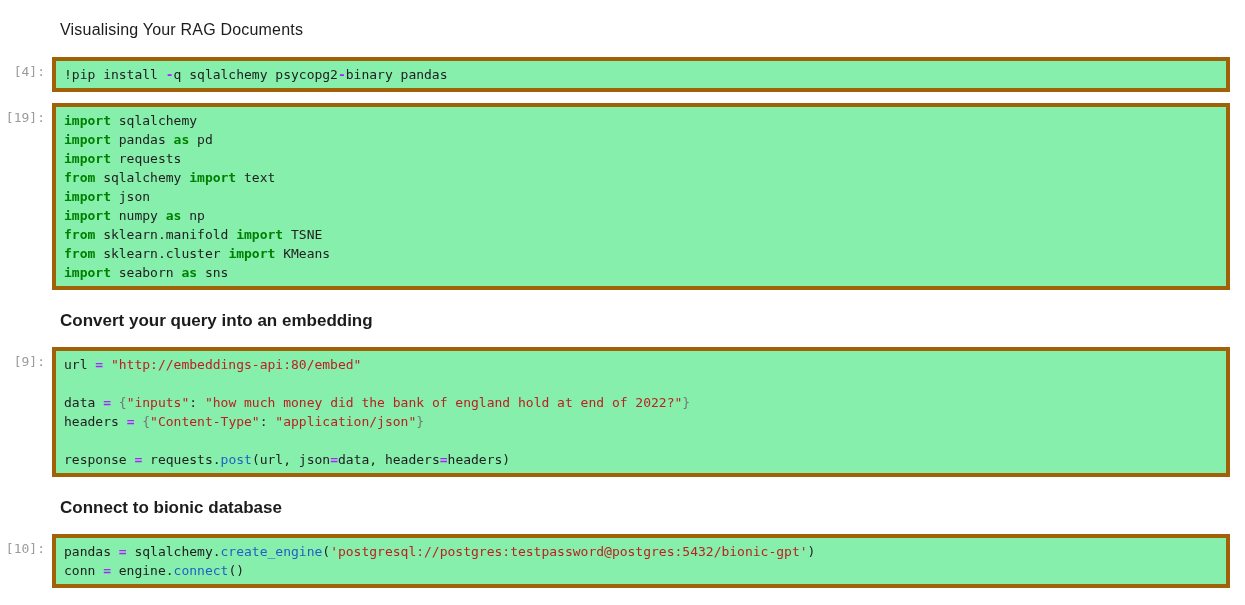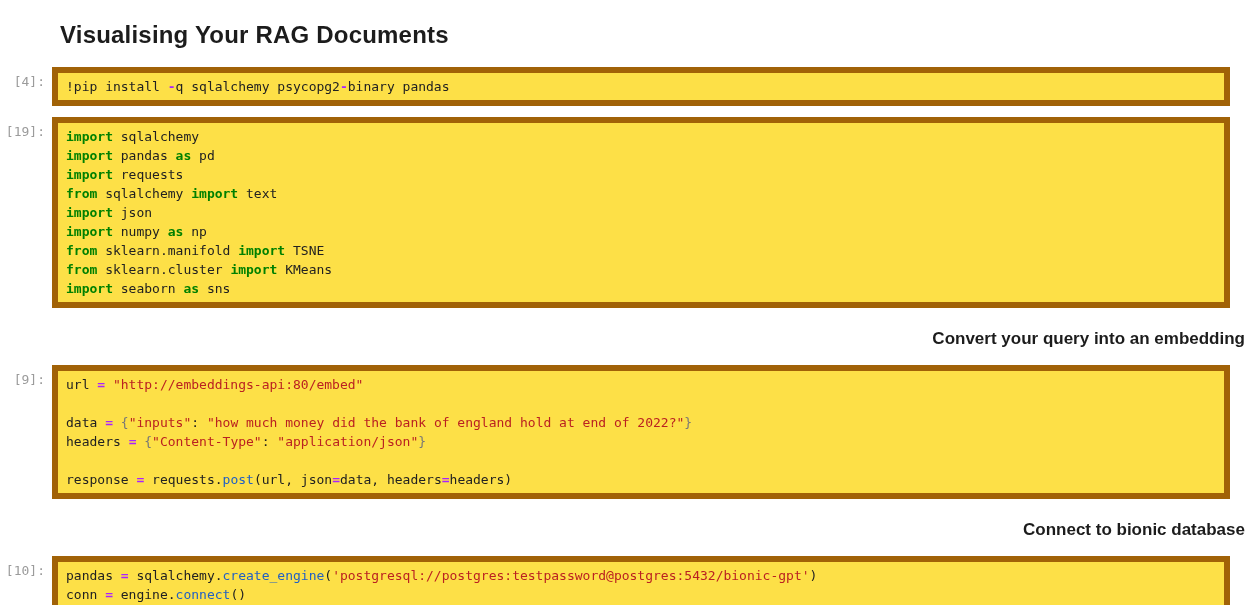--- a/index.html
+++ b/index.html
@@ -9,56 +9,55 @@
     width: 1245px;
     height: 605px;
     font-family: "Liberation Sans", sans-serif;
     overflow: hidden;
   }
   .notebook {
     padding-top: 21px;
     width: 1245px;
   }
   h1.nb-title {
-    font-size: 24px;
-    font-weight: 700;
+    font-size: 16px;
+    font-weight: 400;
     color: #1c1c1c;
     margin: 0 0 18px 60px;
     padding: 0;
     letter-spacing: 0.2px;
   }
   h3.nb-heading {
     font-size: 17px;
     font-weight: 600;
     color: #1c1c1c;
     margin: 21px 0 16px 60px;
     padding: 0;
-    text-align: right;
   }
   .cell-row {
     display: flex;
     align-items: flex-start;
     margin: 0 15px 11px 0;
   }
   .prompt {
     width: 45px;
     min-width: 45px;
     text-align: right;
     font-family: "DejaVu Sans Mono", monospace;
     font-size: 13px;
     line-height: 19px;
     color: #9b9b9b;
     padding-top: 5px;
     user-select: none;
   }
   .code-area {
     flex: 1;
     margin-left: 7px;
-    background: #fde047;
-    border: 6px solid #a16207;
+    background: #86efac;
+    border: 4px solid #a16207;
     padding: 4px 8px;
     box-sizing: border-box;
     cursor: text;
   }
   .code-line {
     font-family: "DejaVu Sans Mono", monospace;
     font-size: 13px;
     line-height: 19px;
     height: 19px;
     color: #212121;

